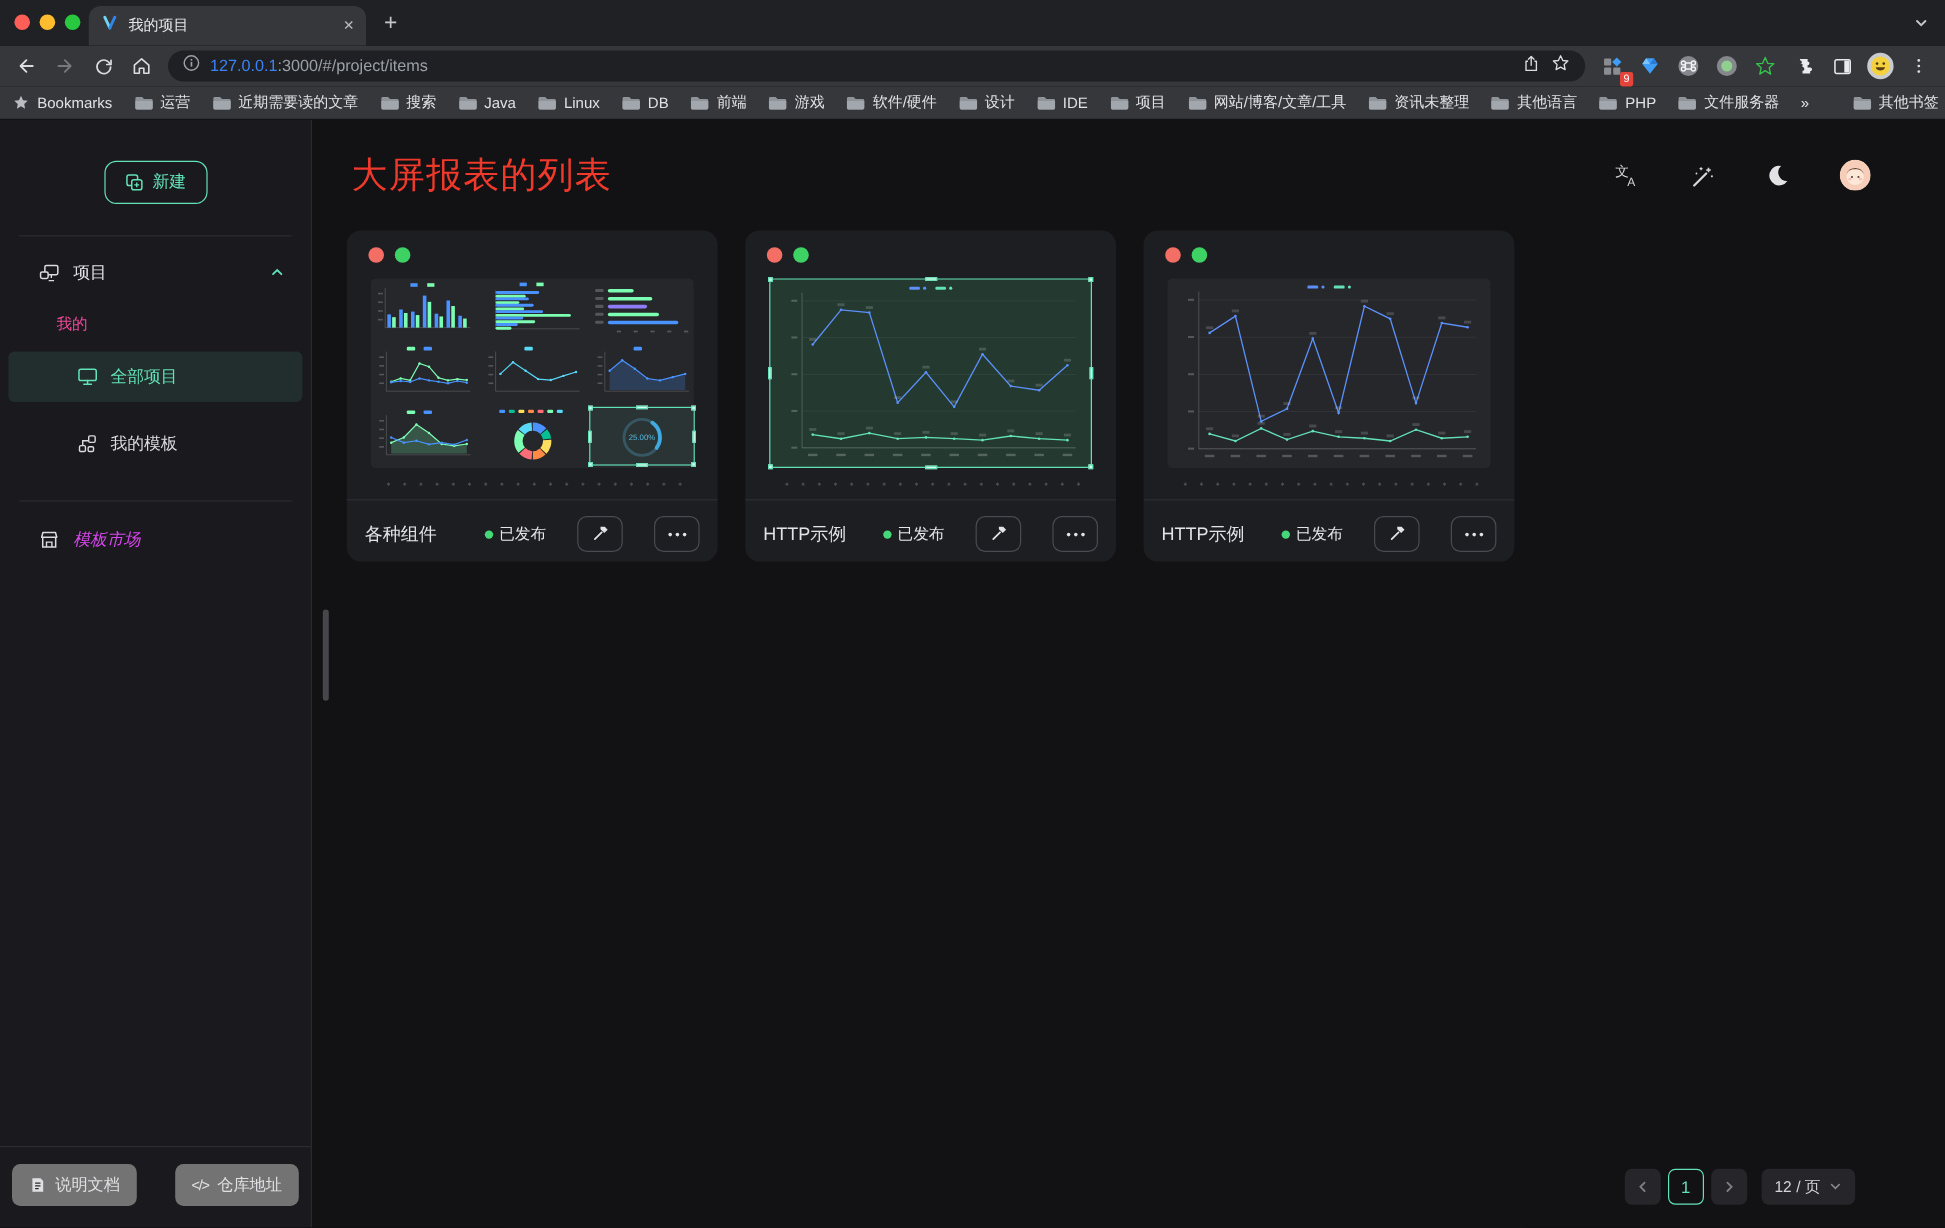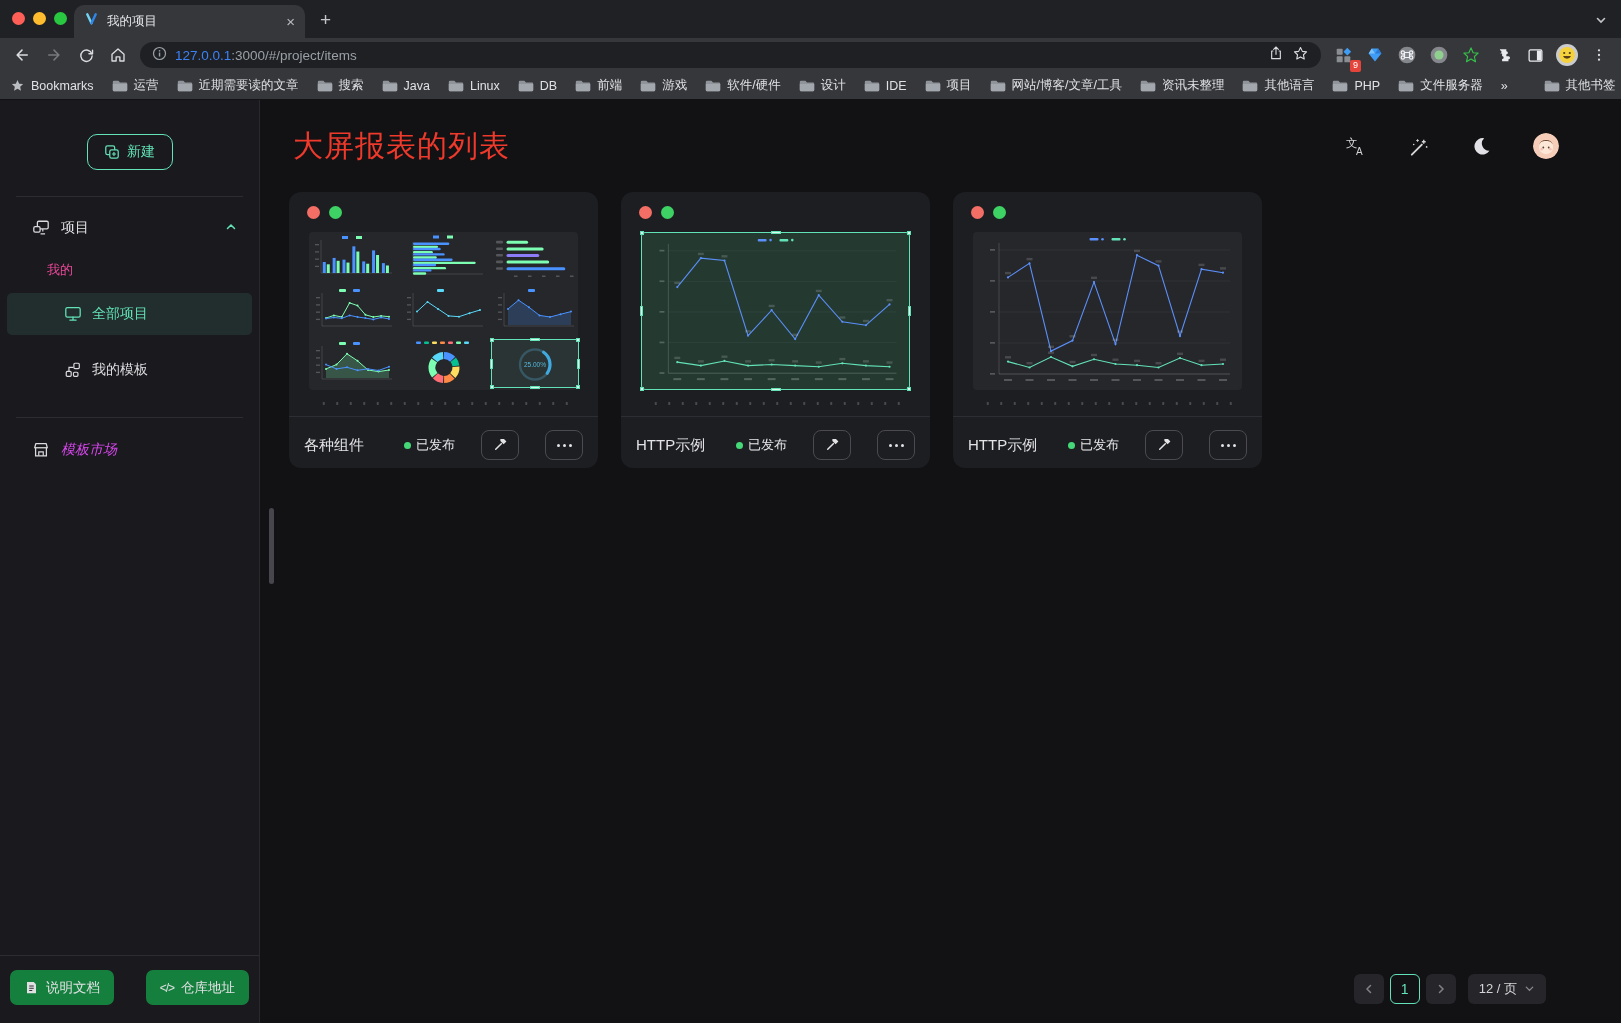--- a/index.html
+++ b/index.html
@@ -43,21 +43,21 @@
   .menu-group { display:flex; align-items:center; gap:11px; padding:22px 22px 0 32px; color:#e2e2e5; font-size:14px; }
   .menu-group .chev { margin-left:auto; color:#63e2b7; }
   .menu-sub-label { color:#ec4899; font-size:13px; padding:24px 0 0 47px; }
   .menu-item { display:flex; align-items:center; gap:10px; height:42px; margin:14px 7px 0;
     border-radius:5px; padding-left:57px; color:#dcdcdf; font-size:14px; }
   .menu-item.active { background:rgba(99,226,183,0.10); color:#63e2b7; }
   .menu-item-root { display:flex; align-items:center; gap:11px; height:40px; margin-top:12px;
     padding-left:32px; color:#d946ef; font-size:14px;font-style:italic; }
   .sidebar-footer { position:absolute; left:0; right:0; bottom:0; border-top:1px solid #2c2c31;
     padding:14px 10px 18px; display:flex; justify-content:space-between; }
-  .sf-btn { height:35px; background:#15803d; border-radius:7px; color:#e0e0e3; font-size:13.5px;
+  .sf-btn { height:35px; background:#737373; border-radius:7px; color:#e0e0e3; font-size:13.5px;
     display:flex; align-items:center; gap:7px; padding:0 14px; }
   .code-glyph { font-size:12px; color:#e0e0e3; letter-spacing:-1px; }
 
   .main { flex:1; position:relative; min-width:0; }
   .page-header { height:92px; display:flex; align-items:center; padding:0 62px 0 33px; }
   .page-title { color:#ef392b; font-size:30px; letter-spacing:1px; }
   .header-icons { margin-left:auto; display:flex; align-items:center; gap:41px; color:#d6d6da; }
   .hicon { width:22px; height:22px; display:flex; align-items:center; justify-content:center; }
   .avatar { width:26px; height:26px; border-radius:50%; overflow:hidden; }
 

